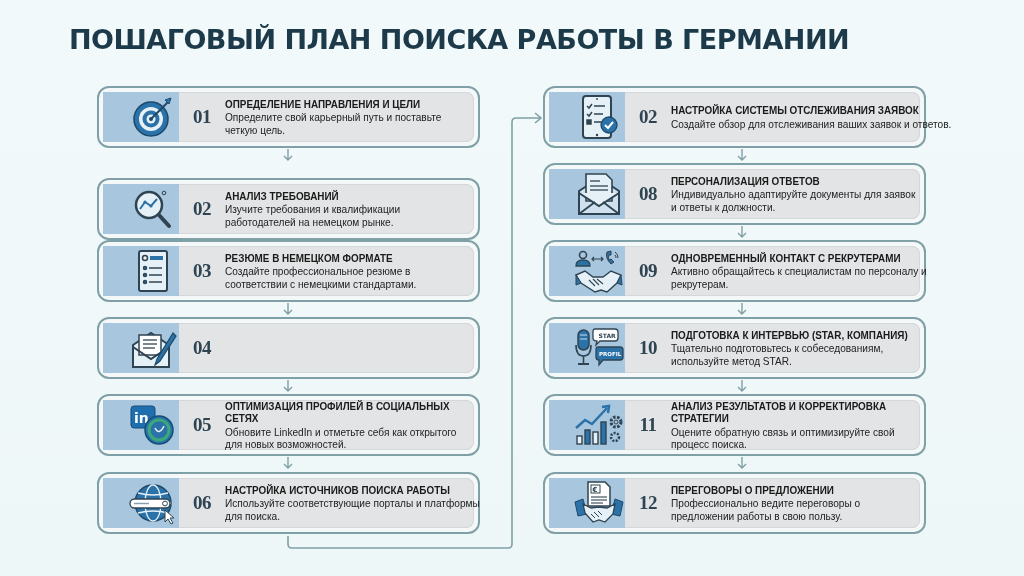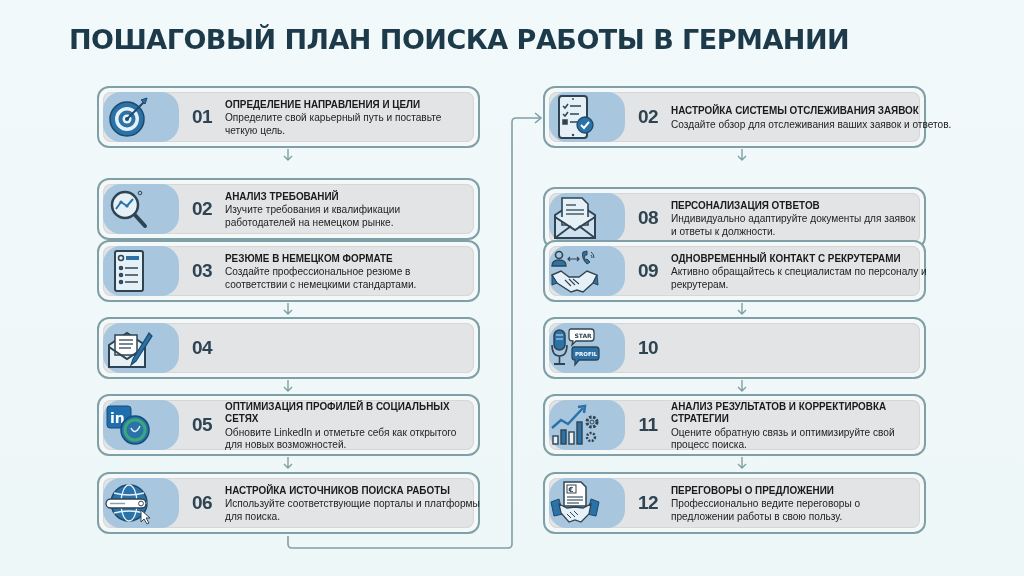--- a/index.html
+++ b/index.html
@@ -23,27 +23,27 @@
     padding: 4px;
   }
   .card-inner {
     width: 100%; height: 100%;
     background: #e2e4e5; border-radius: 8px;
     display: flex; align-items: center;
     box-shadow: inset 0 0 0 1px #d4d8d9;
   }
   .icon-panel {
     width: 76px; height: 100%; flex-shrink: 0;
-    background: #a8c6de; border-radius: 18px;
-    display: flex; align-items: center; justify-content: flex-start;
+    background: #a8c6de; border-radius: 0;
+    display: flex; align-items: center; justify-content: flex-end;
   }
   .icon-panel svg { width: 52px; height: 46px; }
   .num {
     width: 46px; flex-shrink: 0; text-align: center;
-    font-family: Liberation Sans, sans-serif; font-weight: bold;
+    font-family: Liberation Serif, serif; font-weight: bold;
     font-size: 19px; color: #2f4452; letter-spacing: -0.5px;
   }
   .txt { flex: 1; padding-right: 0; line-height: 1.05; }
   .hd {
     font-family: "Liberation Sans", sans-serif; font-weight: bold;
     font-size: 11.5px; color: #1a1a1a; transform: scaleX(0.86);
     transform-origin: left center; white-space: nowrap; display: block;
   }
   .ds {
     font-size: 11.5px; color: #222; margin-top: 1px;
@@ -226,21 +226,21 @@
         </svg>
     </div>
     <div class="num">02</div>
     <div class="txt">
         <span class="hd">НАСТРОЙКА СИСТЕМЫ ОТСЛЕЖИВАНИЯ ЗАЯВОК</span>
         <span class="ds">Создайте обзор для отслеживания ваших заявок и ответов.</span>
       </div>
   </div>
 </div>
 
-<div class="card" style="left:543px;top:163px;margin-top:24px;">
+<div class="card" style="left:543px;top:163px;">
   <div class="card-inner">
     <div class="icon-panel">
       <svg viewBox="0 0 52 46">
           <path d="M6 20 L26 7 L46 20 L46 43 L6 43 Z" fill="#cfe1ee" stroke="#2f4452" stroke-width="2"></path>
           <path d="M13 3 L33 3 L39 9 L39 30 L13 30 Z" fill="#e6f0f7" stroke="#2f4452" stroke-width="1.6"></path>
           <g stroke="#2f4452" stroke-width="1.3">
             <line x1="17" y1="10" x2="27" y2="10"></line>
             <line x1="17" y1="15" x2="35" y2="15"></line>
             <line x1="17" y1="19" x2="35" y2="19"></line>
             <line x1="17" y1="23" x2="33" y2="23"></line>
@@ -291,20 +291,24 @@
           <path d="M3 20 Q3 31 10.5 31 Q18 31 18 20" fill="none" stroke="#2f4452" stroke-width="1.6"></path>
           <line x1="10.5" y1="31" x2="10.5" y2="38" stroke="#2f4452" stroke-width="1.6"></line>
           <line x1="5" y1="39" x2="16" y2="39" stroke="#2f4452" stroke-width="2"></line>
           <path d="M22 4 L42 4 Q45 4 45 7 L45 13 Q45 16 42 16 L27 16 L23 20 L24 16 Q20 16 20 13 L20 7 Q20 4 22 4 Z" fill="#fff" stroke="#2f4452" stroke-width="1.3"></path>
           <text x="25.5" y="13" font-family="DejaVu Sans, sans-serif" font-weight="bold" font-size="6" fill="#2f4452">STAR</text>
           <path d="M25 22 L47 22 Q50 22 50 25 L50 32 Q50 35 47 35 L30 35 L26 40 L26 35 Q23 35 23 32 L23 25 Q23 22 25 22 Z" fill="#2a72a8" stroke="#2f4452" stroke-width="1.3"></path>
           <text x="26" y="31" font-family="DejaVu Sans, sans-serif" font-weight="bold" font-size="5.5" fill="#fff">PROFIL</text>
         </svg>
     </div>
     <div class="num">10</div>
+    <div class="txt">
+        <span class="hd" style="white-space:normal;width:116%;">ПОДГОТОВКА К ИНТЕРВЬЮ (STAR, КОМПАНИЯ)</span>
+        <span class="ds">Тщательно подготовьтесь к собеседованиям, используйте метод STAR.</span>
+      </div>
   </div>
 </div>
 
 <div class="card" style="left:543px;top:394px;">
   <div class="card-inner">
     <div class="icon-panel">
       <svg viewBox="0 0 52 46">
           <g fill="#e6f0f7" stroke="#2f4452" stroke-width="1.4">
             <rect x="4" y="34" width="5" height="8"></rect>
             <rect x="12" y="28" width="5" height="14" fill="#2a72a8"></rect>

